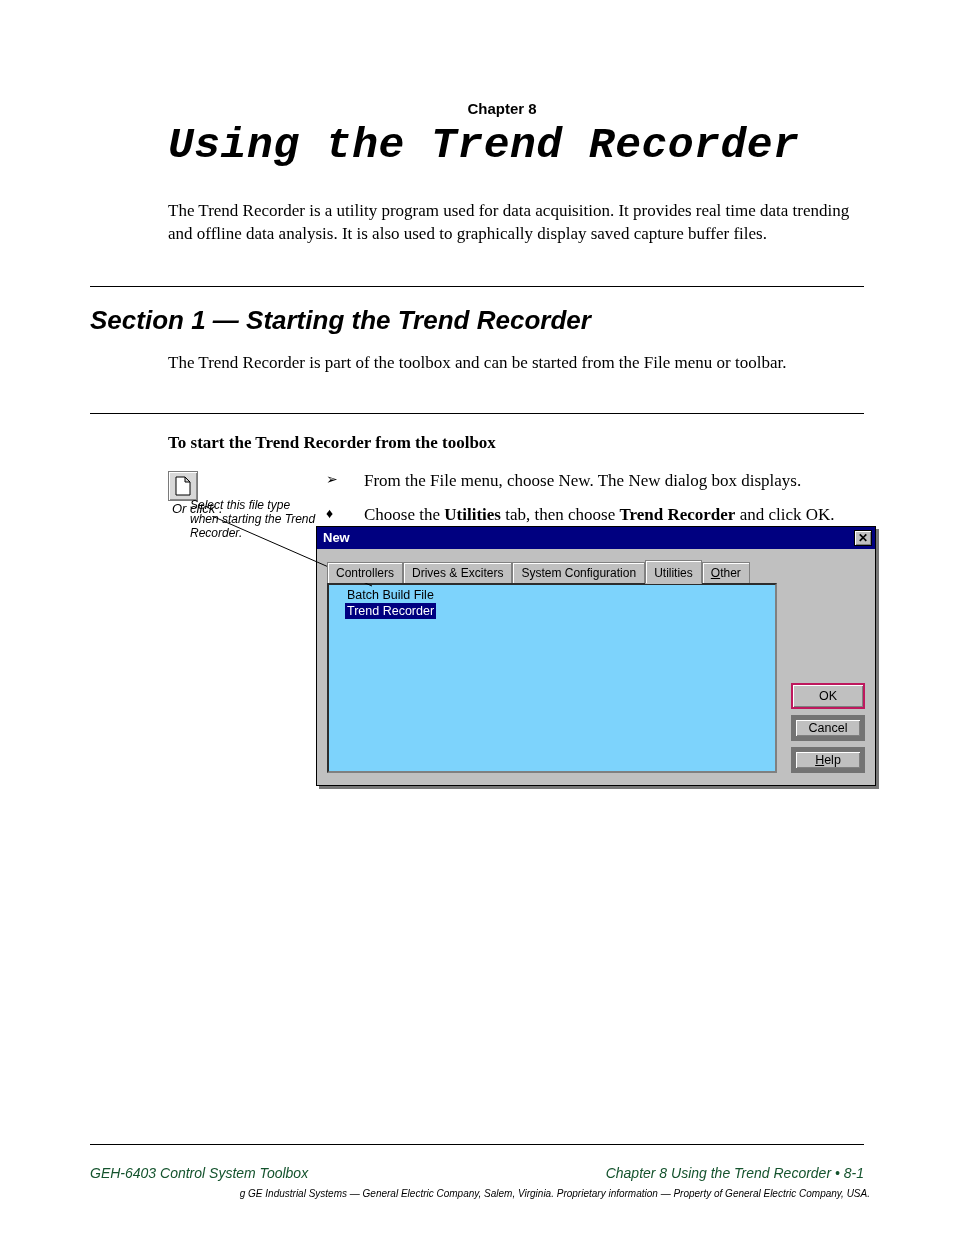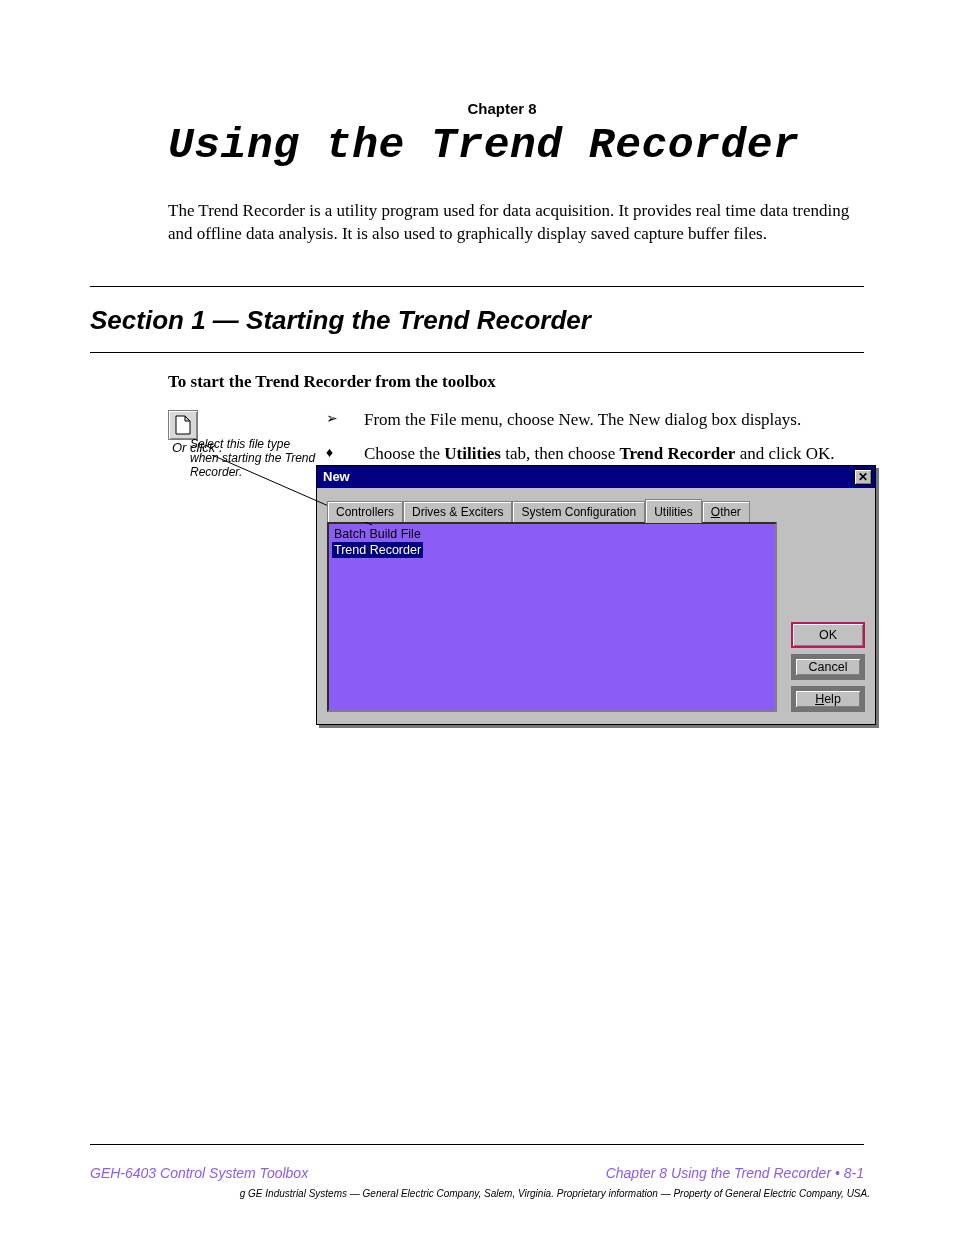--- a/index.html
+++ b/index.html
@@ -177,23 +177,23 @@
   .tab.active {
     background: #c0c0c0;
     border-bottom: 1px solid #c0c0c0;
     z-index: 2;
     padding-top: 5px;
     margin-bottom: -1px;
   }
   .tab .ul { text-decoration: underline; }
   .listbox {
     border: 2px inset #808080;
-    background: #8b5cf6;
+    background: #7dd3fc;
     height: 190px;
-    padding: 2px 3px;
+    padding: 2px 16px;
     overflow: hidden;
     font-size: 12.5px;
   }
   .listbox .item { padding: 0 2px; line-height: 16px; white-space: nowrap; }
   .listbox .item.selected {
     background: #000080;
     color: #fff;
     display:inline-block;
     padding: 0 2px;
   }
@@ -230,21 +230,21 @@
   .footer {
     position: absolute;
     left: 90px;
     right: 90px;
     bottom: 54px;
     display: flex;
     justify-content: space-between;
     font-size: 14px;
     font-style: italic;
     font-family: Arial, Helvetica, sans-serif;
-    color: #8b5cf6;
+    color: #14532d;
   }
   .legal {
     position: absolute;
     left: 90px;
     right: 84px;
     bottom: 36px;
     font-size: 10px;
     font-style: italic;
     text-align: right;
     font-family: Arial, Helvetica, sans-serif;
@@ -254,20 +254,21 @@
 </head>
 <body>
 <div class="page">
 
   <div class="chapter-num">Chapter 8</div>
   <div class="page-title">Using the Trend Recorder</div>
   <div class="body-text">The Trend Recorder is a utility program used for data acquisition. It provides real time data trending and offline data analysis. It is also used to graphically display saved capture buffer files.</div>
 
   <hr class="section-rule">
   <div class="section-title">Section 1 — Starting the Trend Recorder</div>
+  <div class="section-body">The Trend Recorder is part of the toolbox and can be started from the File menu or toolbar.</div>
 
   <hr class="section-rule">
   <div class="section-body" style="margin-bottom:16px;">
     <b>To start the Trend Recorder from the toolbox</b>
   </div>
 
   <div class="step-row">
     <span class="toolbar-new-icon" title="New">
       <svg width="18" height="20" viewBox="0 0 18 20">
         <polygon points="2,1 11,1 16,6 16,19 2,19" fill="#ffffff" stroke="#000" stroke-width="1"></polygon>

